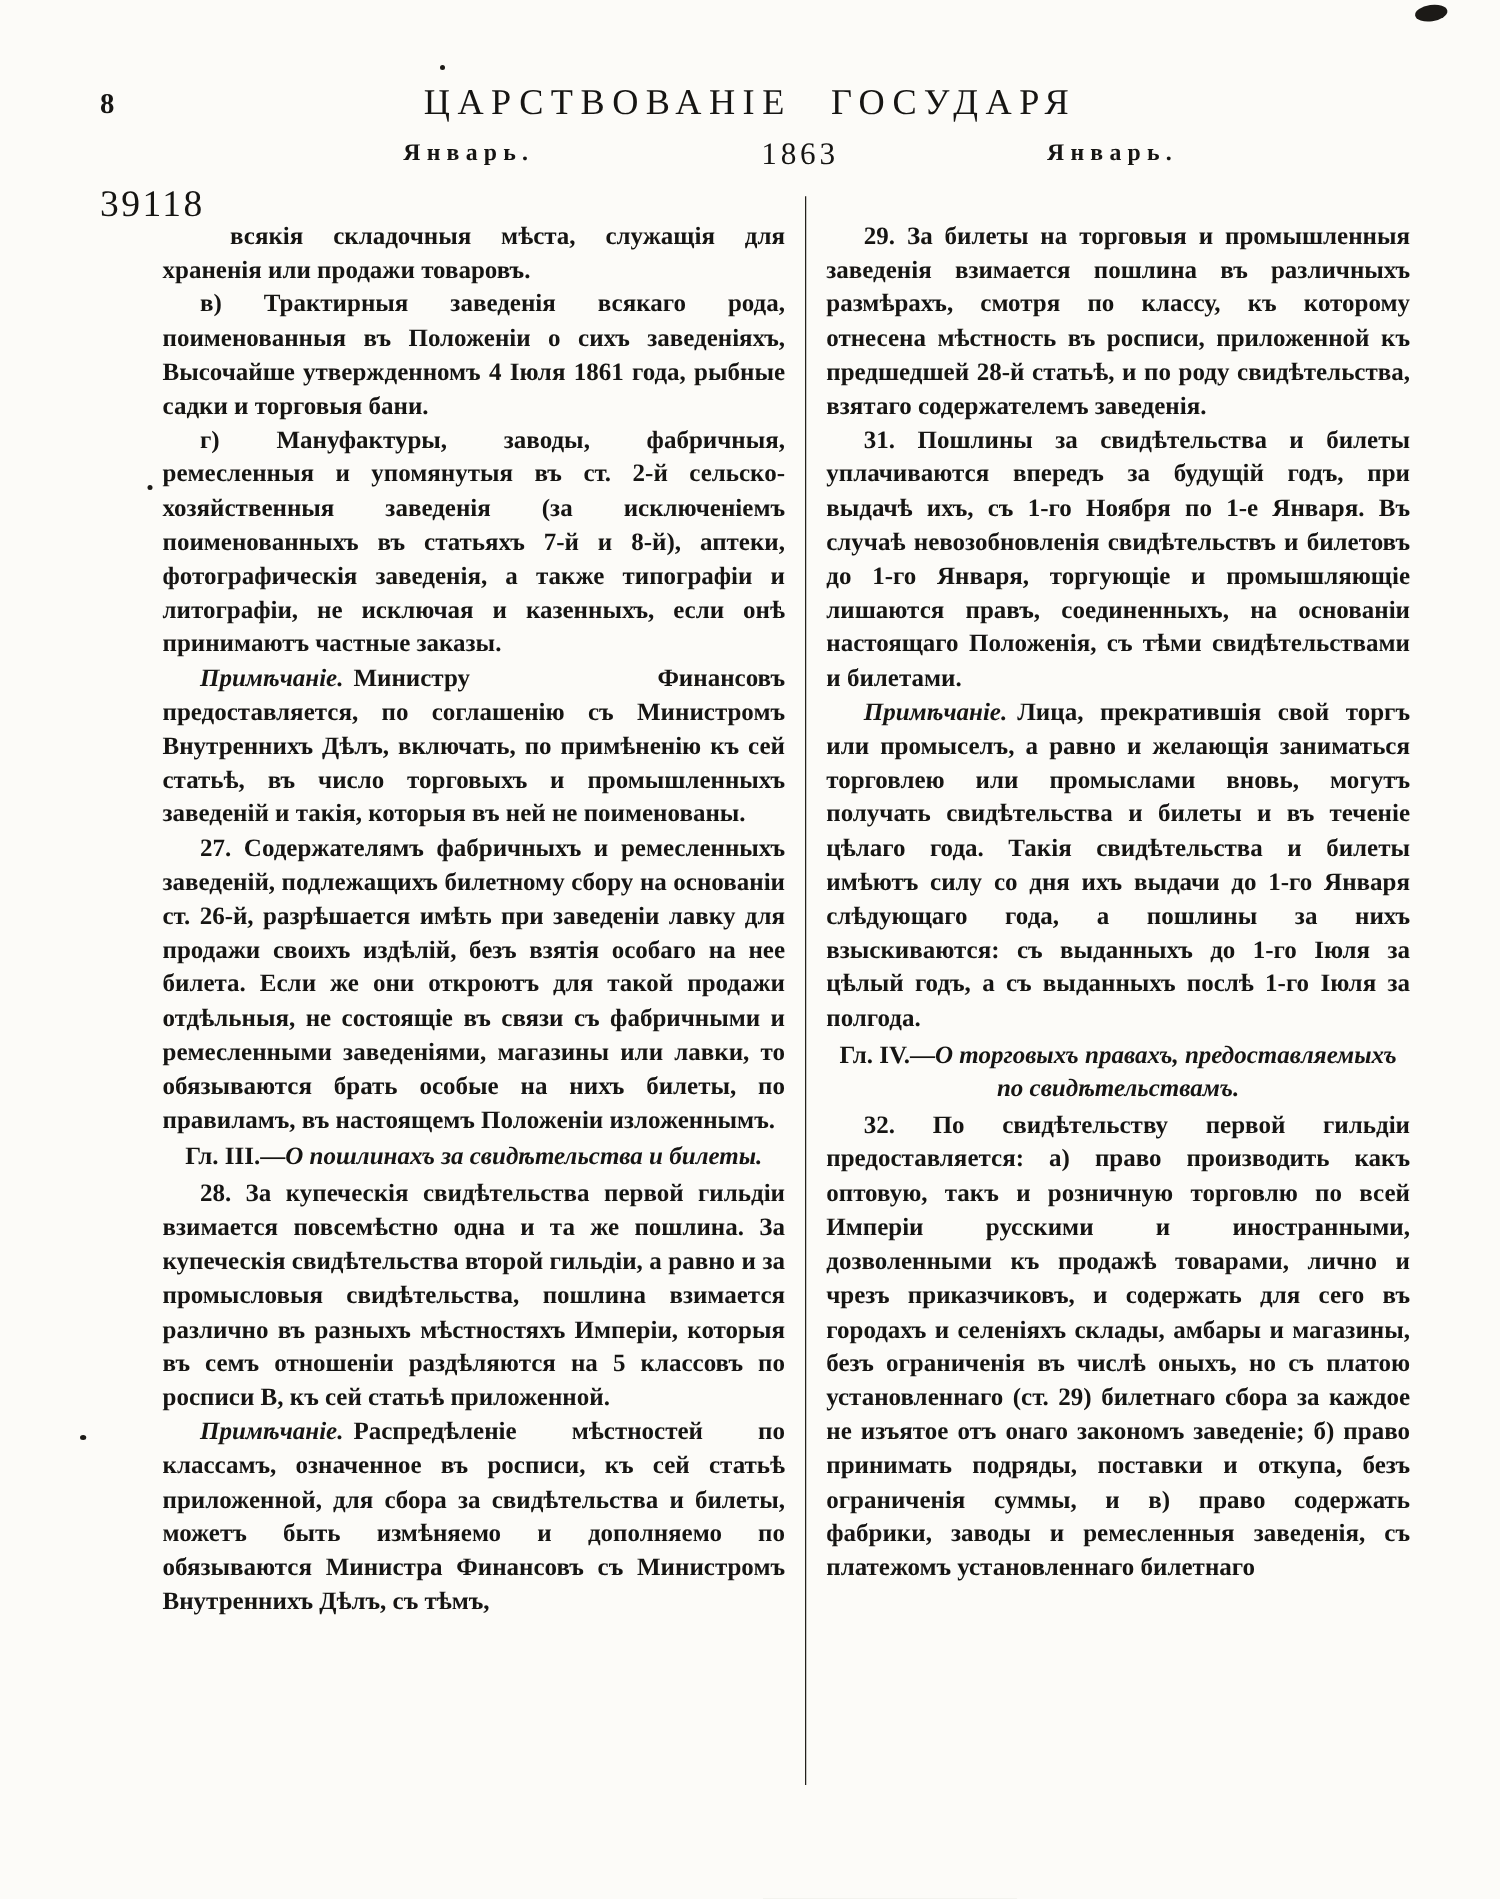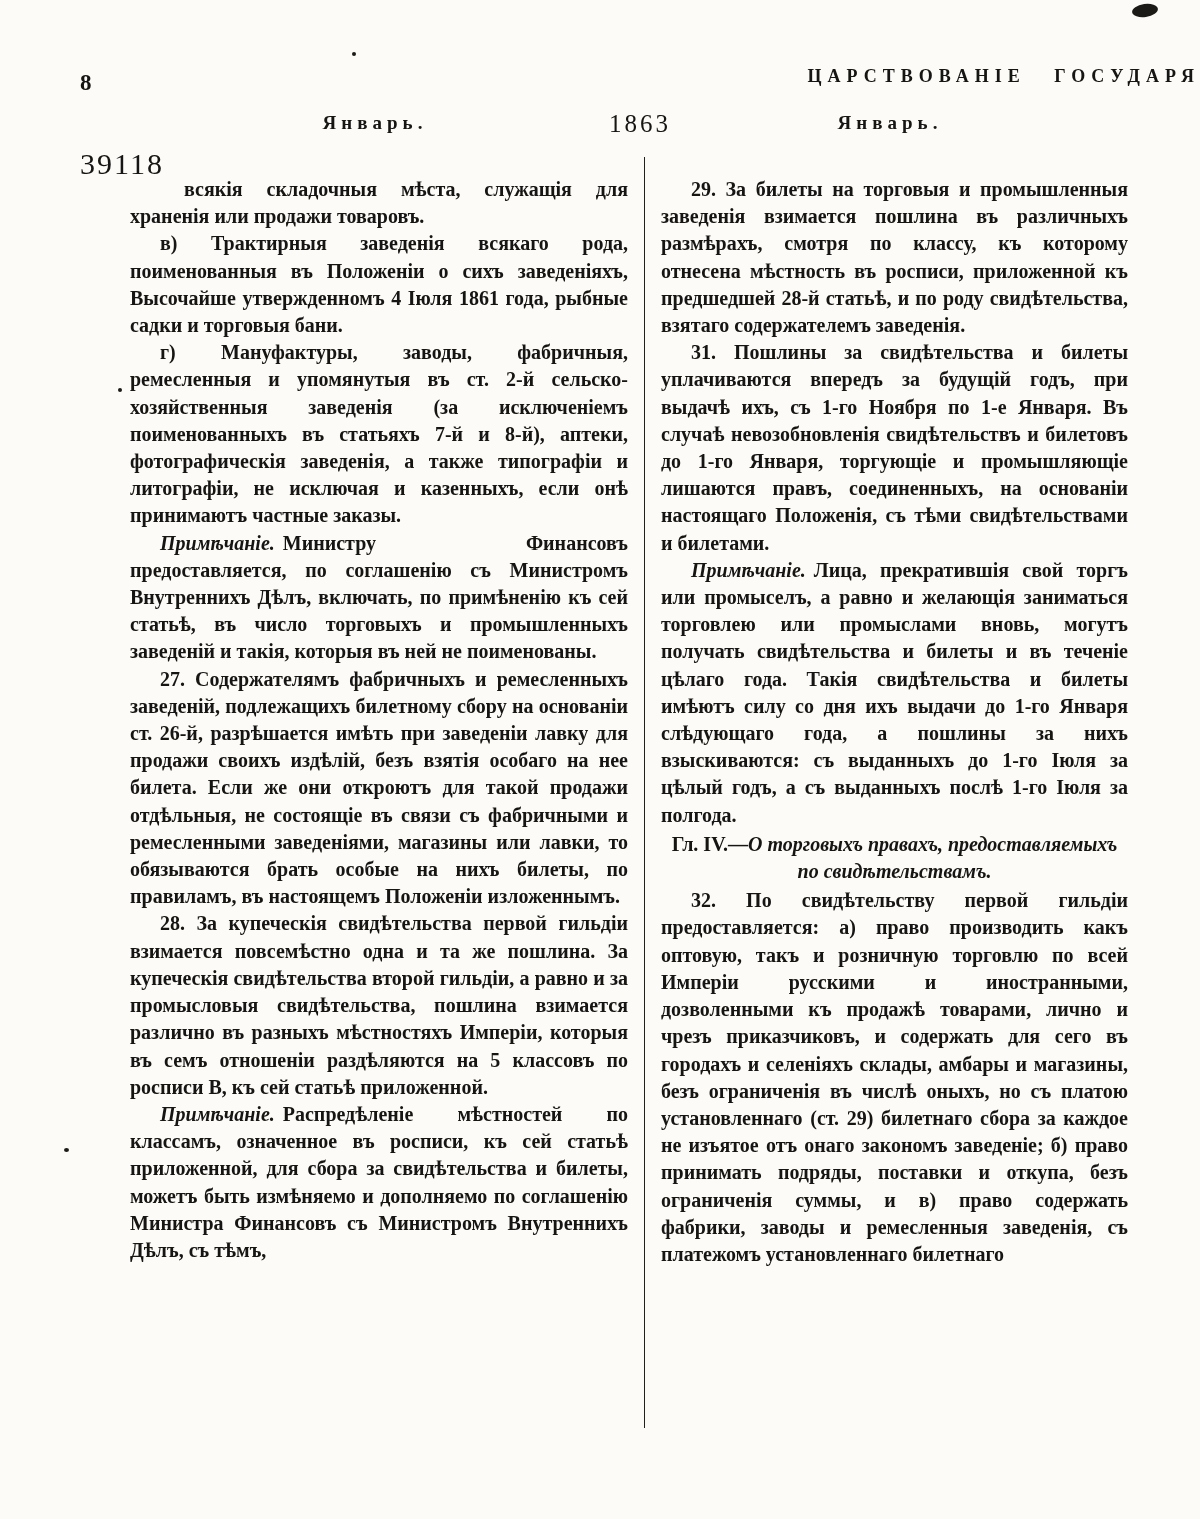--- a/index.html
+++ b/index.html
@@ -16,23 +16,23 @@
   .page-number {
     position: absolute;
     left: 80px; top: 70px;
     font-size: 23px;
     font-weight: bold;
   }
   .header-title {
     position: absolute;
     left: 0; top: 66px;
     width: 100%;
-    text-align: right;
-    font-size: 18px;
-    font-weight: bold;
+    text-align: center;
+    font-size: 29px;
+    font-weight: normal;
     letter-spacing: 6px;
     word-spacing: 18px;
     white-space: nowrap;
   }
   .month-left, .month-right {
     position: absolute;
     top: 112px;
     font-size: 19px;
     font-weight: bold;
     letter-spacing: 5px;
@@ -112,22 +112,23 @@
   <div class="act-number">39118</div>
 
   <div class="divider"></div>
 
   <div class="col col-left">
     <p class="cont first"><span>всякія складочныя мѣста, служащія для храненія или продажи товаровъ.</span></p>
     <p><span>в) Трактирныя заведенія всякаго рода, поименованныя въ Положеніи о сихъ заведеніяхъ, Высочайше утвержденномъ 4 Іюля 1861 года, рыбные садки и торговыя бани.</span></p>
     <p><span>г) Мануфактуры, заводы, фабричныя, ремесленныя и упомянутыя въ ст. 2-й сельско-хозяйственныя заведенія (за исключеніемъ поименованныхъ въ статьяхъ 7-й и 8-й), аптеки, фотографическія заведенія, а также типографіи и литографіи, не исключая и казенныхъ, если онѣ принимаютъ частные заказы.</span></p>
     <p class="note"><i class="lead">Примѣчаніе.</i><span>Министру Финансовъ предоставляется, по соглашенію съ Министромъ Внутреннихъ Дѣлъ, включать, по примѣненію къ сей статьѣ, въ число торговыхъ и промышленныхъ заведеній и такія, которыя въ ней не поименованы.</span></p>
     <p><span>27. Содержателямъ фабричныхъ и ремесленныхъ заведеній, подлежащихъ билетному сбору на основаніи ст. 26-й, разрѣшается имѣть при заведеніи лавку для продажи своихъ издѣлій, безъ взятія особаго на нее билета. Если же они откроютъ для такой продажи отдѣльныя, не состоящіе въ связи съ фабричными и ремесленными заведеніями, магазины или лавки, то обязываются брать особые на нихъ билеты, по правиламъ, въ настоящемъ Положеніи изложеннымъ.</span></p>
+    <p class="chapter"><span class="ch-lead">Гл. III.—</span><span>О пошлинахъ за свидѣтельства и билеты.</span></p>
     <p><span>28. За купеческія свидѣтельства первой гильдіи взимается повсемѣстно одна и та же пошлина. За купеческія свидѣтельства второй гильдіи, а равно и за промысловыя свидѣтельства, пошлина взимается различно въ разныхъ мѣстностяхъ Имперіи, которыя въ семъ отношеніи раздѣляются на 5 классовъ по росписи В, къ сей статьѣ приложенной.</span></p>
-    <p class="note"><i class="lead">Примѣчаніе.</i><span>Распредѣленіе мѣстностей по классамъ, означенное въ росписи, къ сей статьѣ приложенной, для сбора за свидѣтельства и билеты, можетъ быть измѣняемо и дополняемо по соглашенію Министра Финансовъ съ Министромъ Внутреннихъ Дѣлъ, съ тѣмъ,</span></p>
+    <p class="note"><i class="lead">Примѣчаніе.</i><span>Распредѣленіе мѣстностей по классамъ, означенное въ росписи, къ сей статьѣ приложенной, для сбора за свидѣтельства и билеты, можетъ быть измѣняемо и дополняемо по обязываются Министра Финансовъ съ Министромъ Внутреннихъ Дѣлъ, съ тѣмъ,</span></p>
   </div>
 
   <div class="col col-right">
     <p><span>29. За билеты на торговыя и промышленныя заведенія взимается пошлина въ различныхъ размѣрахъ, смотря по классу, къ которому отнесена мѣстность въ росписи, приложенной къ предшедшей 28-й статьѣ, и по роду свидѣтельства, взятаго содержателемъ заведенія.</span></p>
     <p><span>31. Пошлины за свидѣтельства и билеты уплачиваются впередъ за будущій годъ, при выдачѣ ихъ, съ 1-го Ноября по 1-е Января. Въ случаѣ невозобновленія свидѣтельствъ и билетовъ до 1-го Января, торгующіе и промышляющіе лишаются правъ, соединенныхъ, на основаніи настоящаго Положенія, съ тѣми свидѣтельствами и билетами.</span></p>
     <p class="note"><i class="lead">Примѣчаніе.</i><span>Лица, прекратившія свой торгъ или промыселъ, а равно и желающія заниматься торговлею или промыслами вновь, могутъ получать свидѣтельства и билеты и въ теченіе цѣлаго года. Такія свидѣтельства и билеты имѣютъ силу со дня ихъ выдачи до 1-го Января слѣдующаго года, а пошлины за нихъ взыскиваются: съ выданныхъ до 1-го Іюля за цѣлый годъ, а съ выданныхъ послѣ 1-го Іюля за полгода.</span></p>
     <p class="chapter"><span class="ch-lead">Гл. IV.—</span><span>О торговыхъ правахъ, предоставляемыхъ по свидѣтельствамъ.</span></p>
     <p><span>32. По свидѣтельству первой гильдіи предоставляется: а) право производить какъ оптовую, такъ и розничную торговлю по всей Имперіи русскими и иностранными, дозволенными къ продажѣ товарами, лично и чрезъ приказчиковъ, и содержать для сего въ городахъ и селеніяхъ склады, амбары и магазины, безъ ограниченія въ числѣ оныхъ, но съ платою установленнаго (ст. 29) билетнаго сбора за каждое не изъятое отъ онаго закономъ заведеніе; б) право принимать подряды, поставки и откупа, безъ ограниченія суммы, и в) право содержать фабрики, заводы и ремесленныя заведенія, съ платежомъ установленнаго билетнаго</span></p>
   </div>
 

